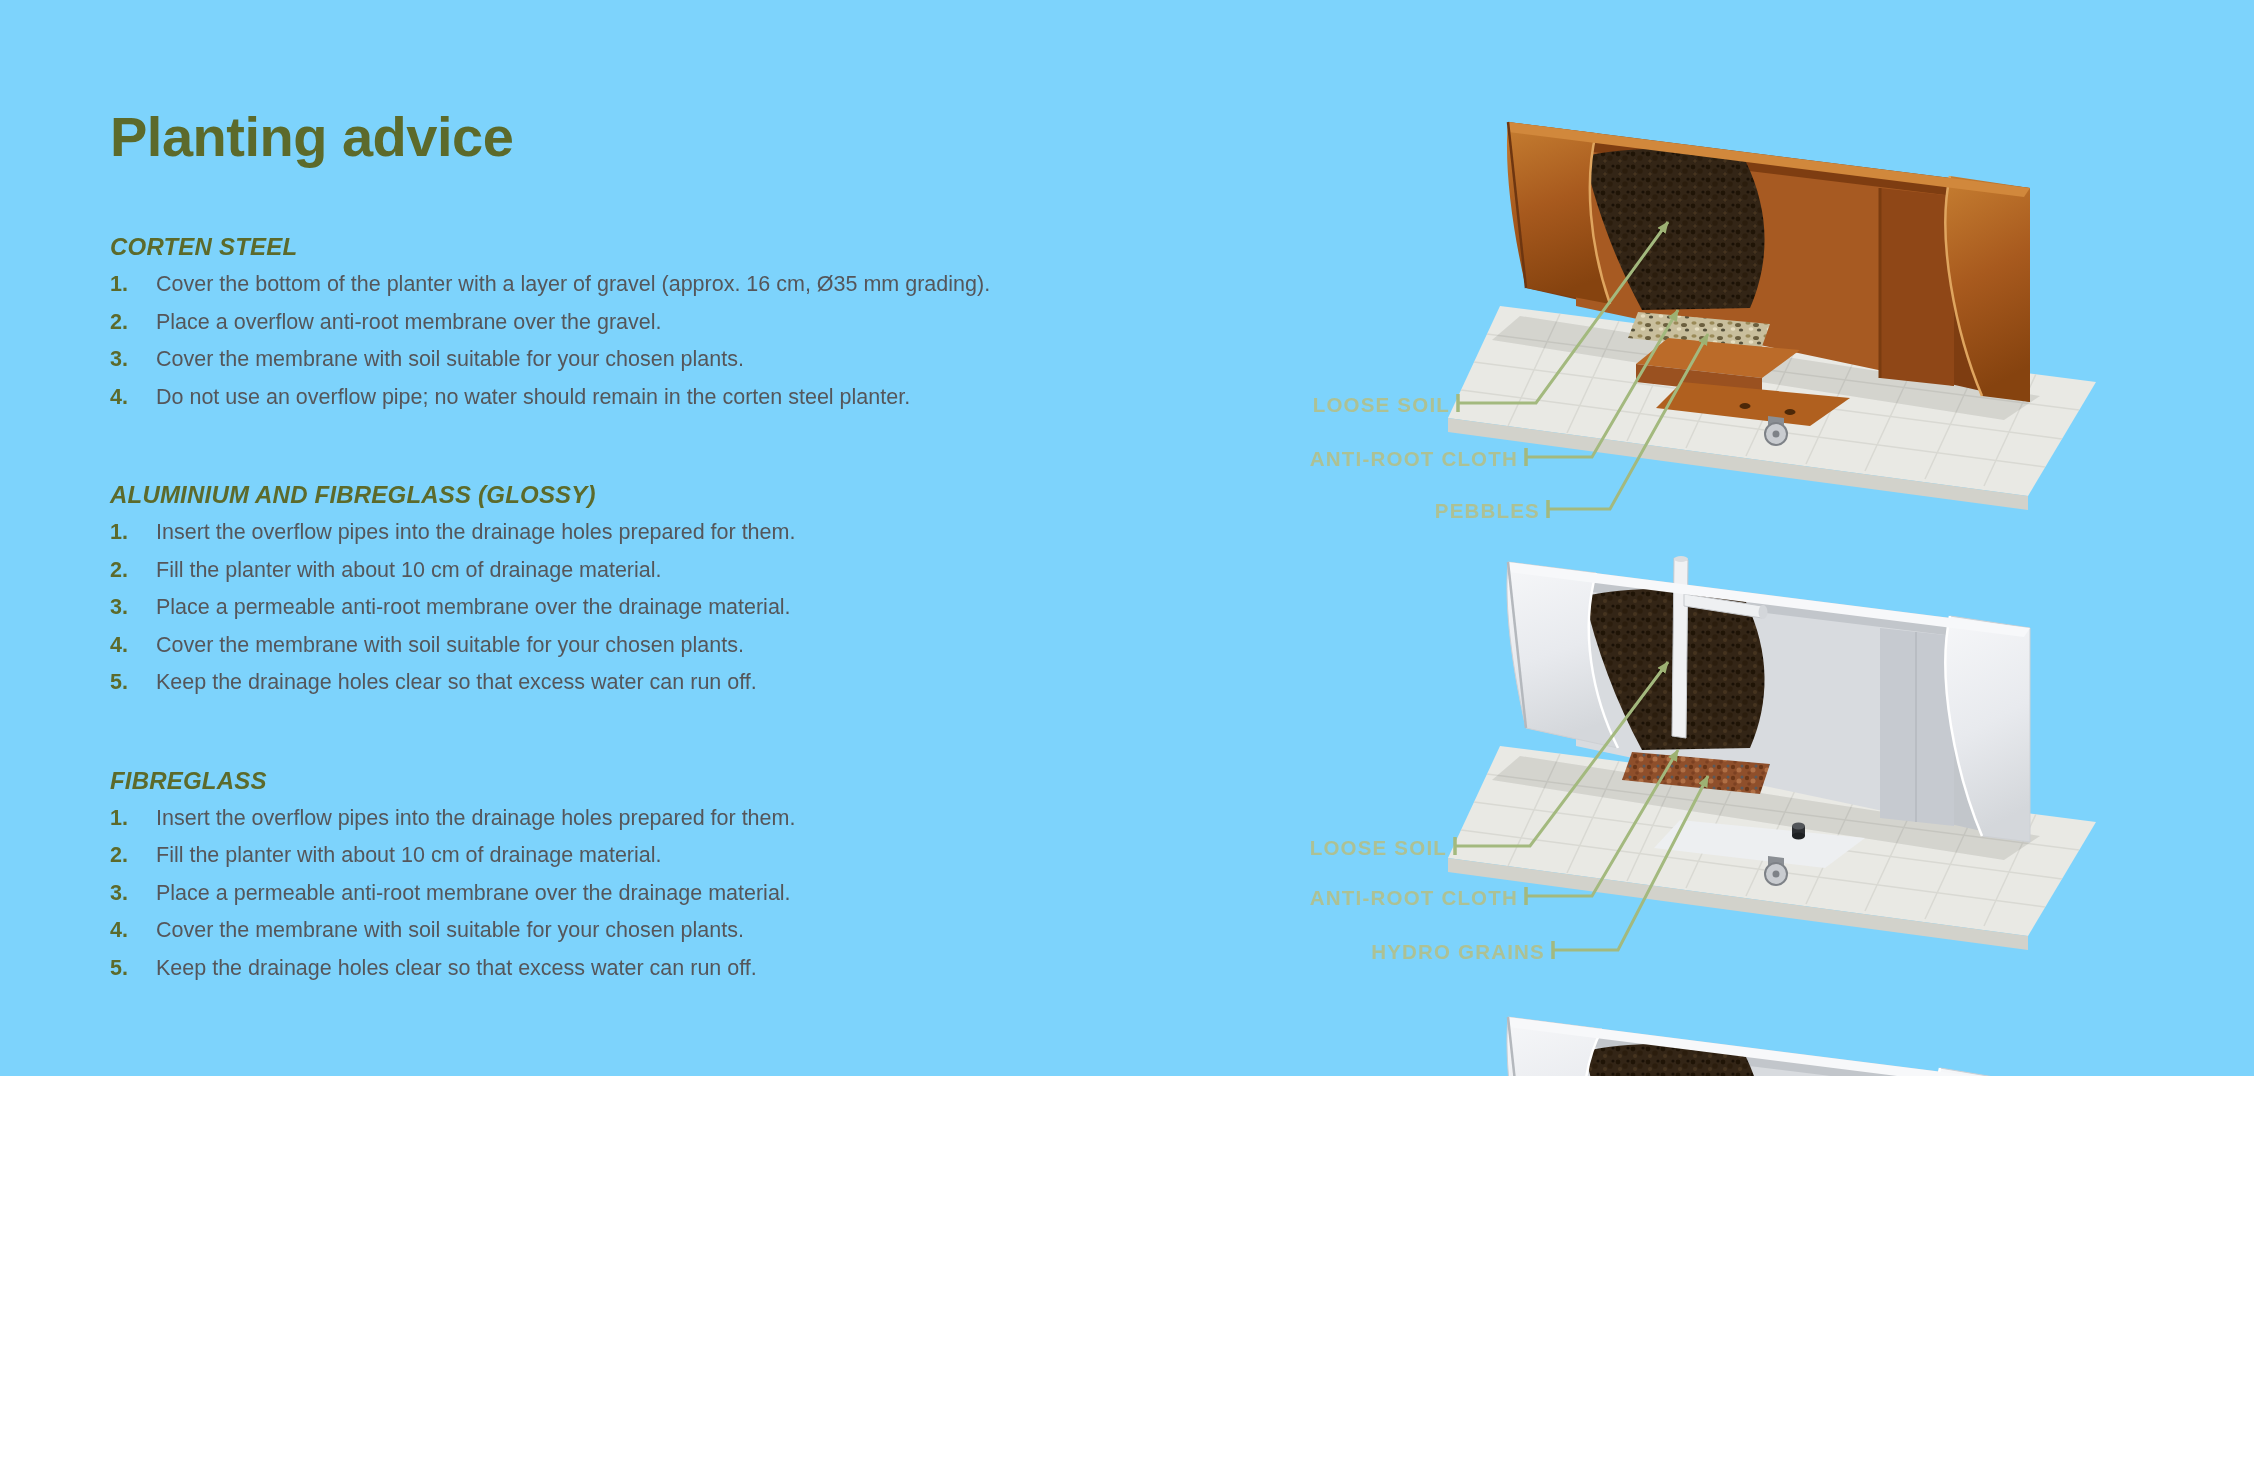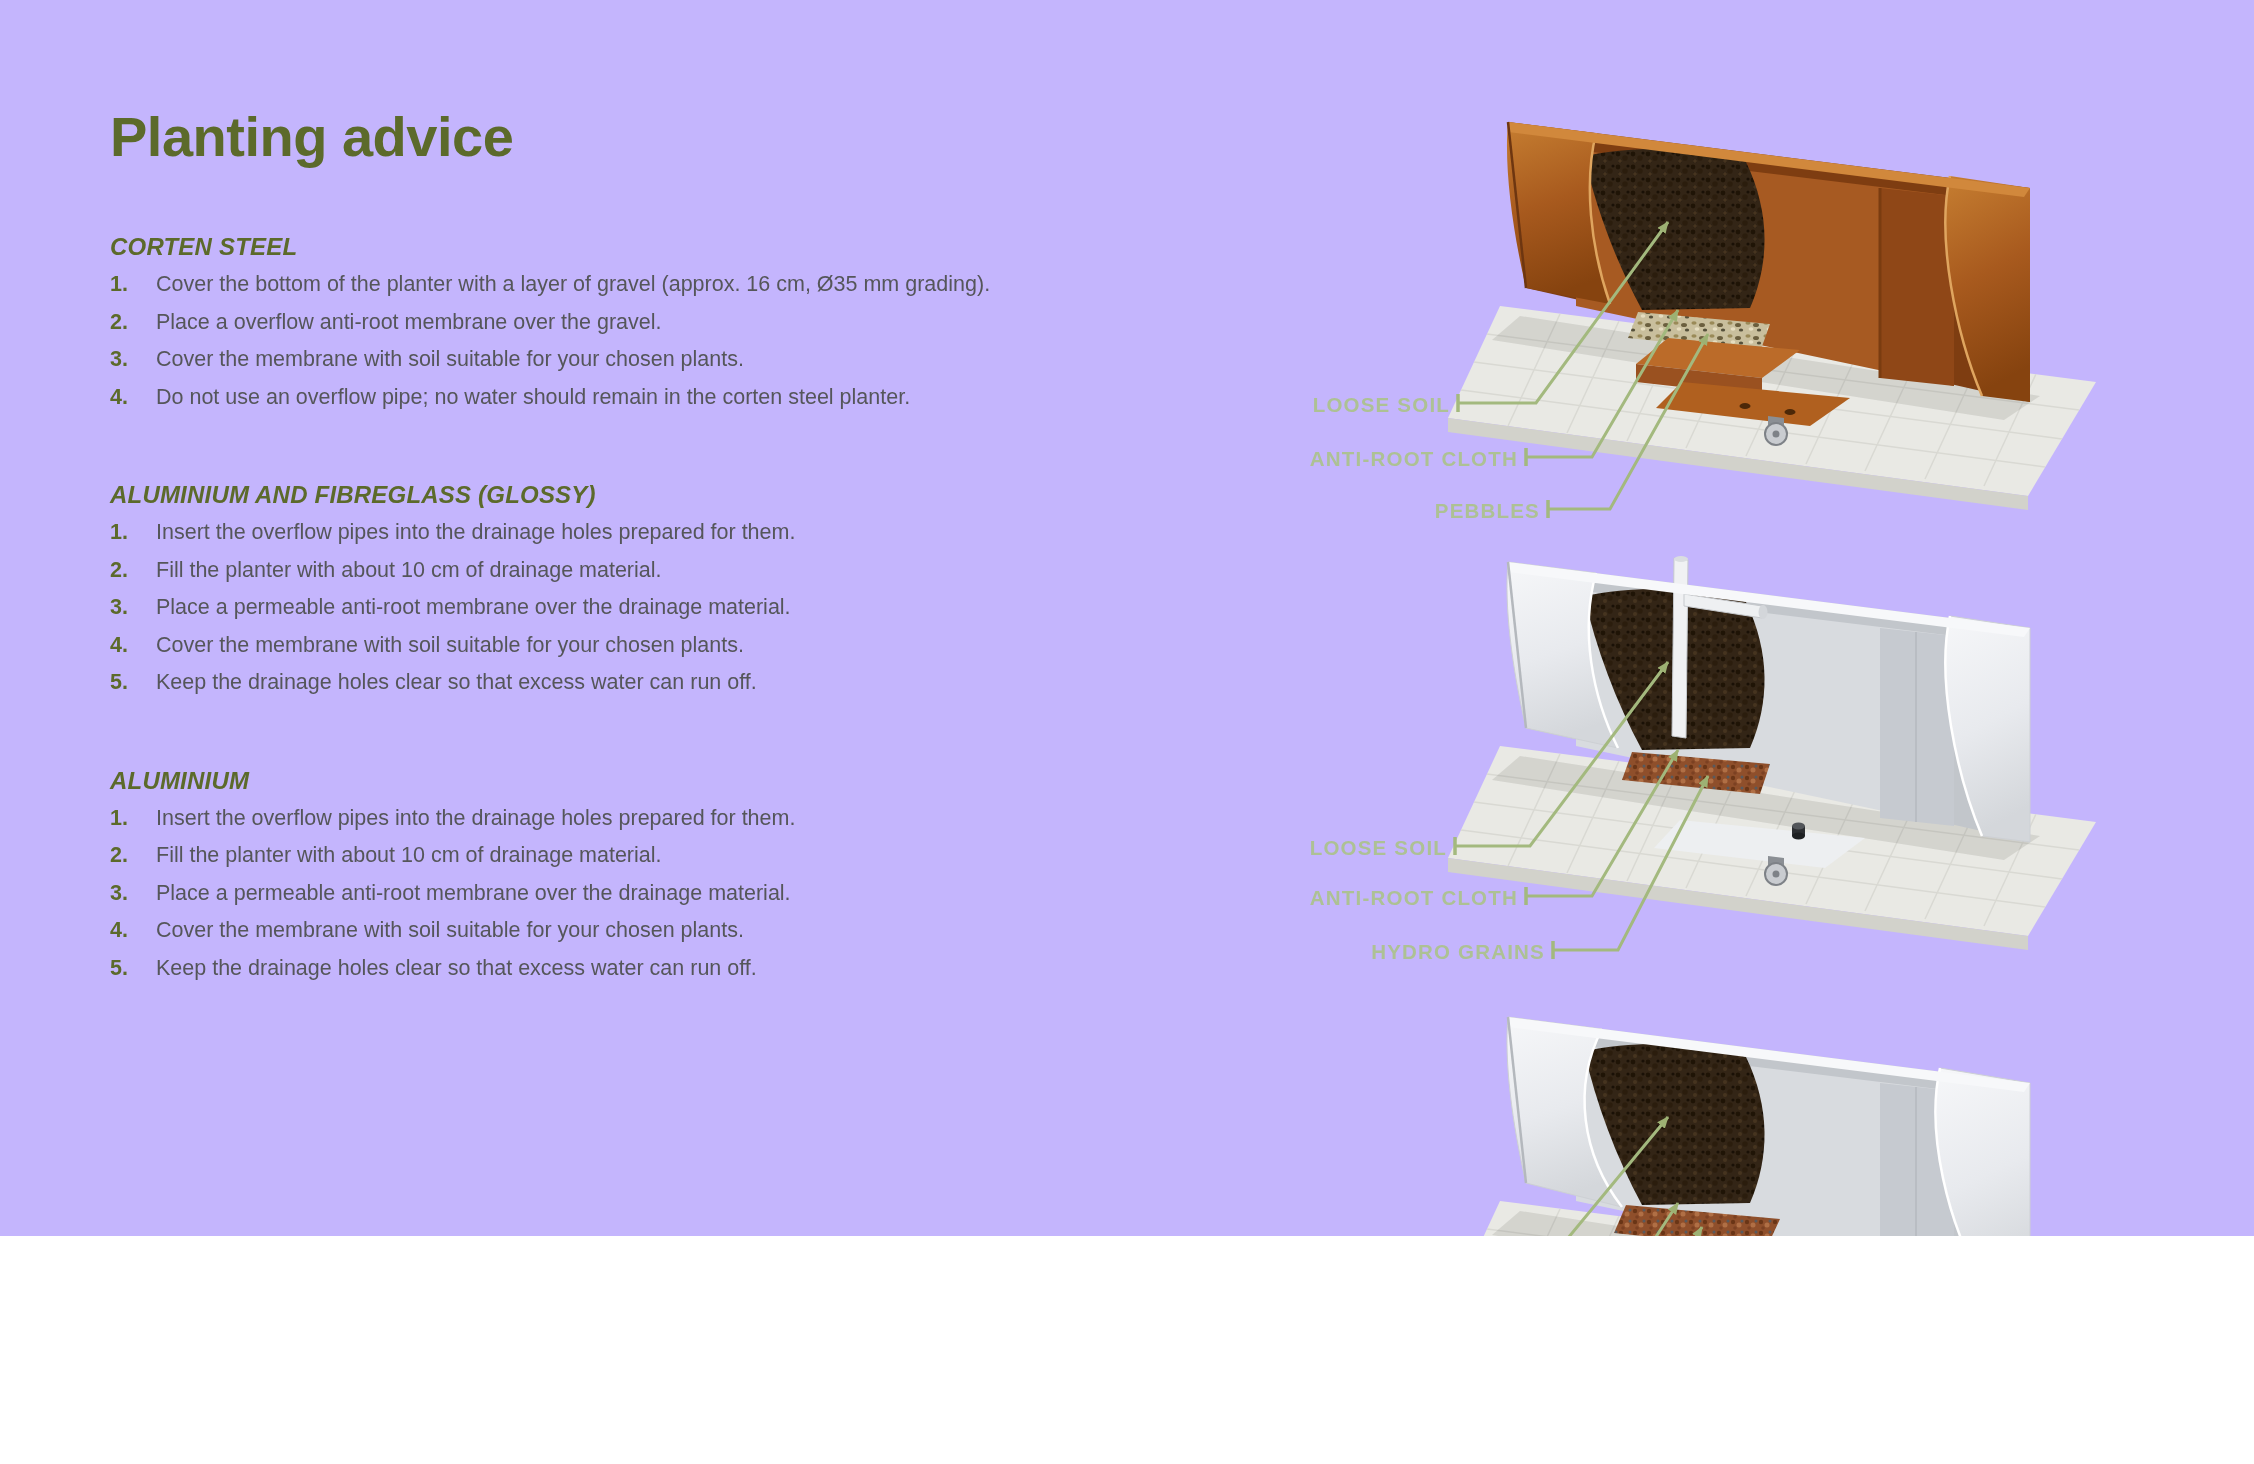--- a/index.html
+++ b/index.html
@@ -1,16 +1,16 @@
 <!DOCTYPE html>
 <html><head>
 <meta charset="utf-8">
 <style>
   html,body{margin:0;padding:0;background:#ffffff;}
-  .page{position:relative;width:2254px;height:1236px;background:#c4b5fd;overflow:hidden;
+  .page{position:relative;width:2254px;height:1076px;background:#7dd3fc;overflow:hidden;
         font-family:"Liberation Sans",sans-serif;}
   .text-col{position:absolute;left:110px;top:0;width:1010px;}
   h1.title{margin:106px 0 0 0;font-size:56px;line-height:62px;font-weight:700;
            color:#5c6a2b;letter-spacing:-0.5px;}
   .tsec h2{margin:64px 0 4px 0;font-size:24px;line-height:30px;font-weight:700;
            color:#5c6a2b;letter-spacing:0.2px;font-style:italic;}
   .steps{font-size:21.5px;line-height:37.5px;color:#55565a;}
   .step{display:flex;}
   .step .num{flex:0 0 46px;font-weight:700;color:#5c6a2b;}
   .step .txt{flex:1;max-width:920px;}
@@ -71,21 +71,21 @@
           <span class="txt">Cover the membrane with soil suitable for your chosen plants.</span>
         </div>
         <div class="step">
           <span class="num">5.</span>
           <span class="txt">Keep the drainage holes clear so that excess water can run off.</span>
         </div>
       </div>
     </div>
 
     <div class="tsec">
-      <h2>ALUMINIUM</h2>
+      <h2>FIBREGLASS</h2>
       <div class="steps">
         <div class="step">
           <span class="num">1.</span>
           <span class="txt">Insert the overflow pipes into the drainage holes prepared for them.</span>
         </div>
         <div class="step">
           <span class="num">2.</span>
           <span class="txt">Fill the planter with about 10 cm of drainage material.</span>
         </div>
         <div class="step">

